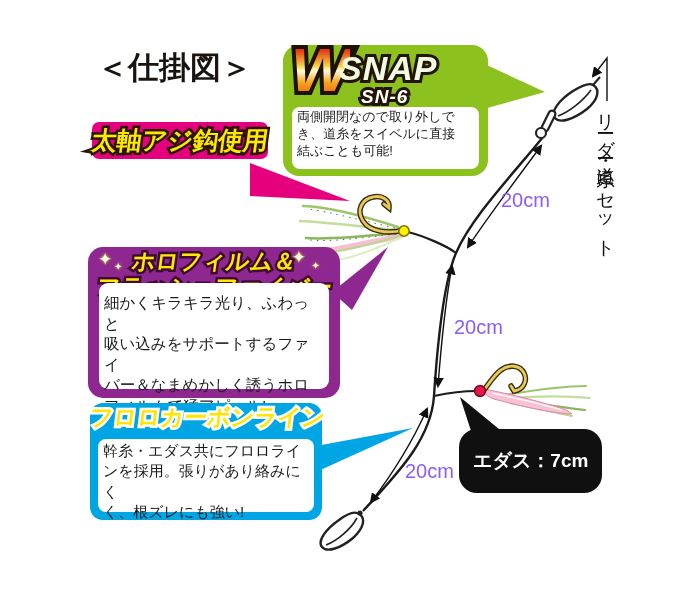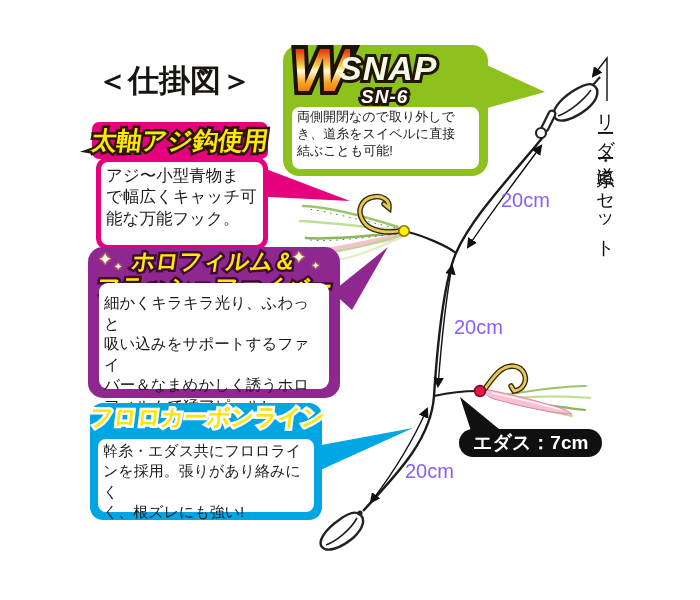--- a/index.html
+++ b/index.html
@@ -2,21 +2,21 @@
 <html><head>
 <meta charset="utf-8">
 <style>
   html,body{margin:0;padding:0;background:#fff;}
   .stage{position:relative;width:700px;height:600px;background:#fff;overflow:hidden;
          font-family:"Liberation Sans","DejaVu Sans",sans-serif;color:#1a1a1a;}
   .abs{position:absolute;}
   .draw{position:absolute;left:0;top:0;z-index:1;}
   .ui{z-index:2;}
 
-  .title{left:97px;top:60px;font-size:31px;font-weight:900;letter-spacing:0px;color:#191410;}
+  .title{left:97px;top:47px;font-size:31px;font-weight:900;letter-spacing:0px;color:#191410;}
 
   
   .ot{position:relative;display:inline-block;white-space:nowrap;line-height:1;}
   .ot .bk{position:absolute;left:0;top:0;-webkit-text-stroke:6px #241403;color:#241403;z-index:0;}
   .ot .fl{position:relative;z-index:1;}
 
   
   .badge-green{left:283px;top:45px;width:205px;height:131px;background:#8DC21E;border-radius:16px;}
   .logo-area{position:absolute;left:0;top:0;width:100%;height:62px;}
   .lg{font-style:italic;font-weight:900;position:absolute;}
@@ -66,21 +66,21 @@
   .cyan-head .fl{color:#FFE500;}
   .cyan-box{left:8px;right:8px;bottom:8px;height:69px;border-radius:8px;
             font-size:15px;line-height:1.35;padding:2px 5px;font-weight:500;}
 
   
   .seg-label{font-size:20px;color:#8b5cf6;font-weight:500;}
   .seg1{left:501px;top:189px;}
   .seg2{left:454px;top:316px;}
   .seg3{left:405px;top:460px;}
   .pill{left:459px;top:429px;background:#101010;color:#fff;border-radius:18px;
-        font-size:19px;font-weight:bold;padding:1px 14px;letter-spacing:0px;}
+        font-size:19px;font-weight:bold;padding:19px 14px;letter-spacing:0px;}
   .leader{left:593px;top:101px;writing-mode:vertical-rl;font-size:18.5px;letter-spacing:2px;color:#111;font-weight:500;}
 </style>
 </head>
 <body>
 
 <div class="stage">
 
   <svg class="draw" width="700" height="600" viewBox="0 0 700 600">
     <defs>
       <marker id="ah" viewBox="0 0 10 10" refX="8" refY="5" markerWidth="7.5" markerHeight="7.5" orient="auto-start-reverse">
@@ -161,23 +161,20 @@
       </span>
     </div>
     <div class="wbox green-box">両側開閉なので取り外しで
 き、道糸をスイベルに直接
 結ぶことも可能!</div>
   </div>
 
   <div class="abs ui pink-head">
     <span class="ot"><span class="bk">太軸アジ鈎使用</span><span class="fl">太軸アジ鈎使用</span></span>
   </div>
-  <div class="abs ui wbox pink-box">アジ〜小型青物ま
-で幅広くキャッチ可
-能な万能フック。</div>
 
   <div class="abs ui purple-panel">
     <span class="sparkle sp1">✦</span>
     <span class="sparkle sp2">✦</span>
     <span class="sparkle sp3">✦</span>
     <span class="sparkle sp4">✦</span>
     <div class="purple-head">
       <span class="ot"><span class="bk">ホロフィルム＆</span><span class="fl">ホロフィルム＆</span></span><br>
       <span class="ot"><span class="bk">フラッシュファイバー</span><span class="fl">フラッシュファイバー</span></span>
     </div>

